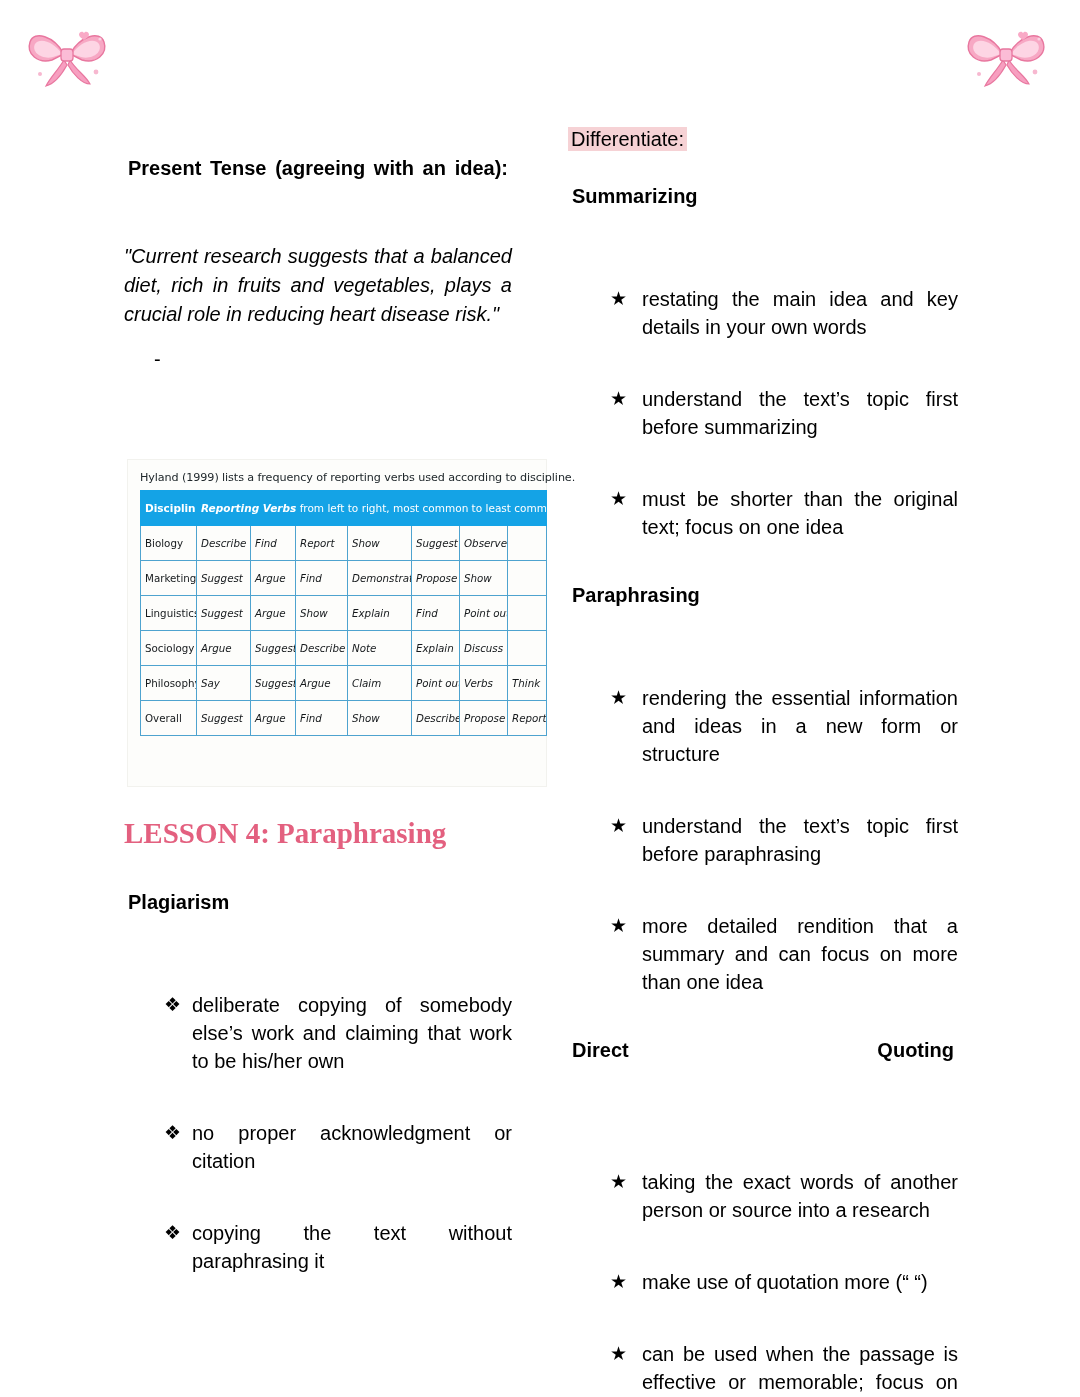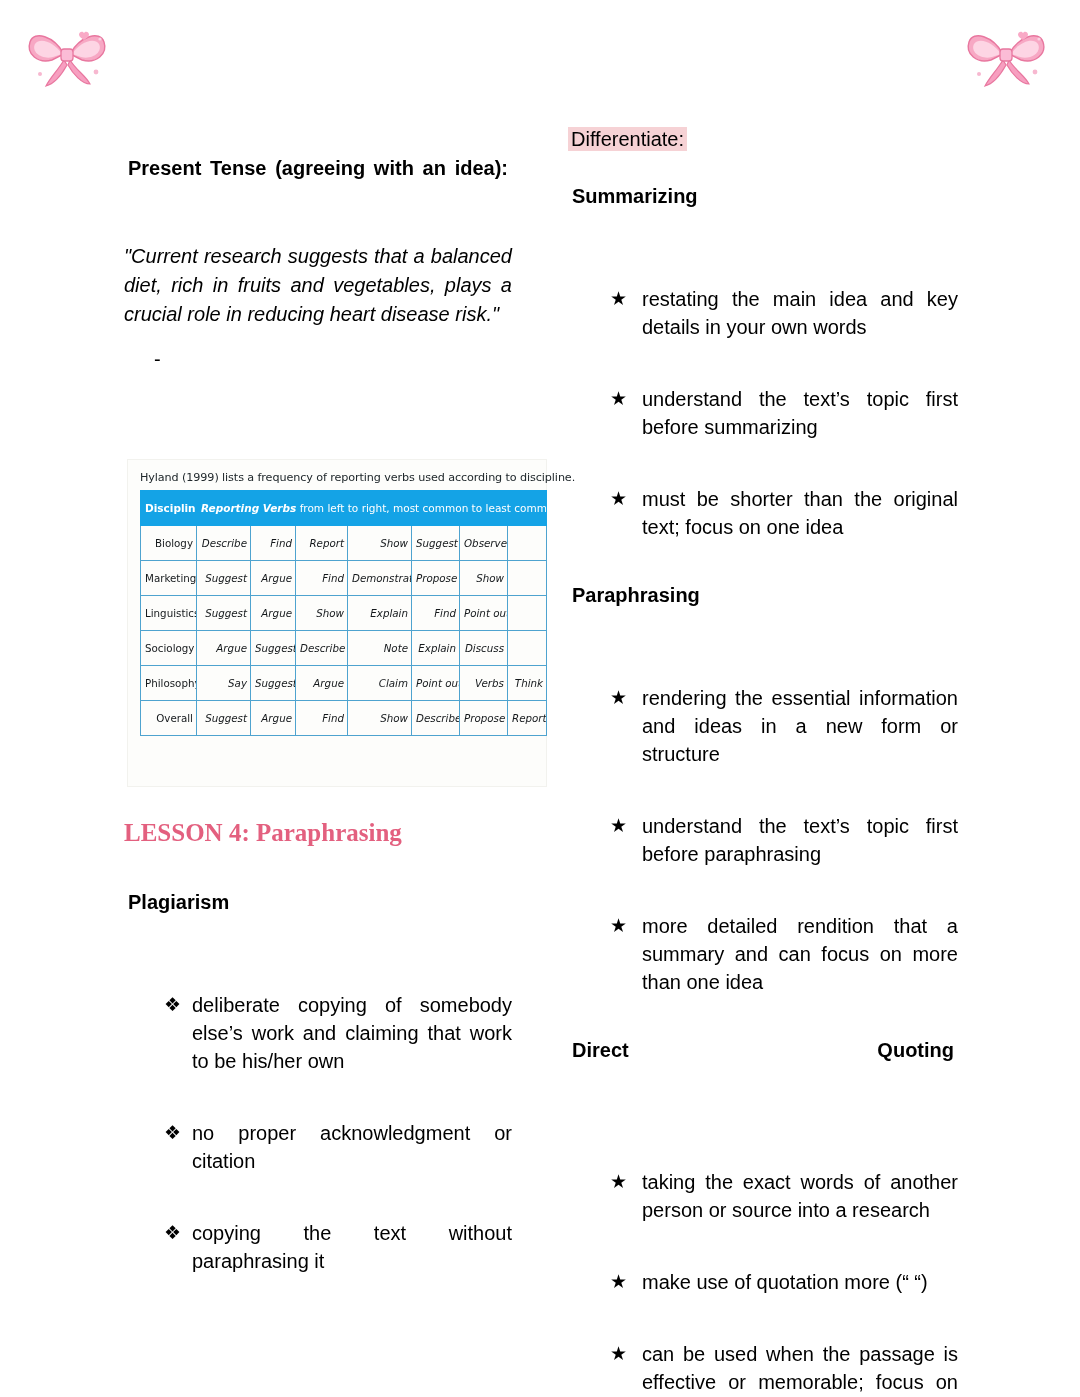--- a/index.html
+++ b/index.html
@@ -113,21 +113,21 @@
     line-height: 26px;
     background: #f6d2d5;
     padding: 1px 3px;
     display: inline;
   }
 
   
   .lesson-heading {
     font-family: "Liberation Serif", serif;
     font-weight: bold;
-    font-size: 25px;
+    font-size: 29px;
     line-height: 30px;
     color: #e3607f;
     margin: 0;
   }
 
   
   .figure {
     position: absolute;
     left: 128px;
     top: 460px;
@@ -155,21 +155,20 @@
     border: 1px solid #4ea3cf;
     font-family: "DejaVu Sans", sans-serif;
     font-style: italic;
     font-size: 10.3px;
     color: #14181b;
     padding: 2px 3px 2px 4px;
     height: 30px;
     vertical-align: middle;
     overflow: hidden;
     white-space: nowrap;
-    text-align: right;
   }
   table.verbs td.disc {
     font-style: normal;
     font-weight: normal;
   }
   table.verbs thead th {
     background: #14a3e6;
     color: #ffffff;
     font-style: normal;
     font-weight: bold;

